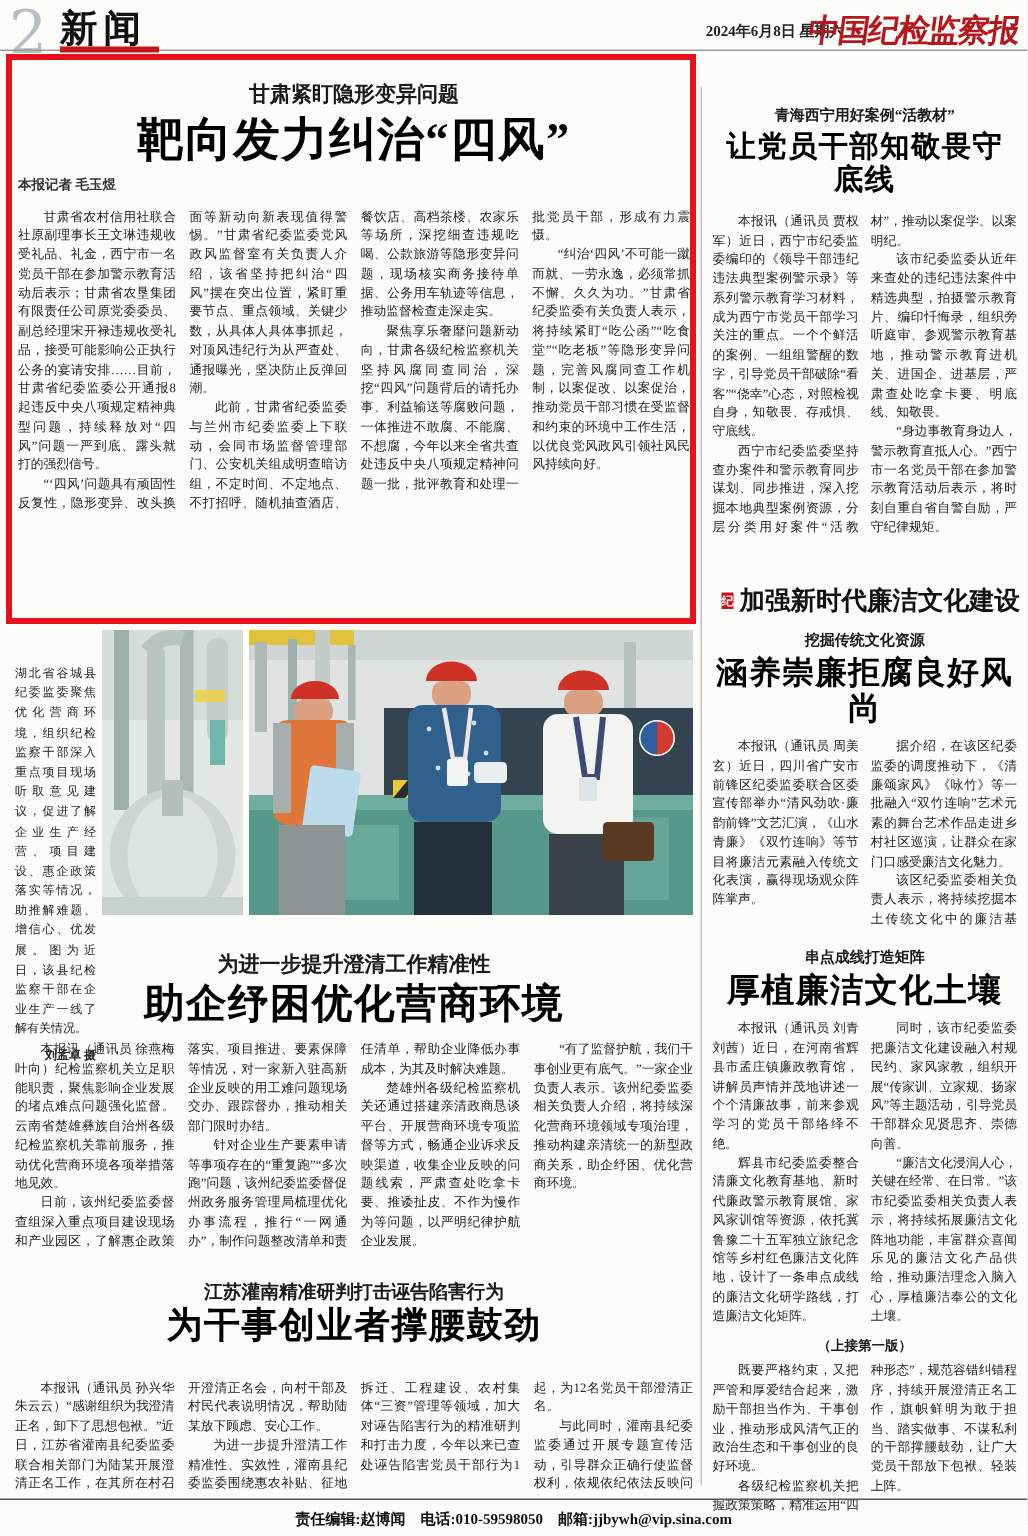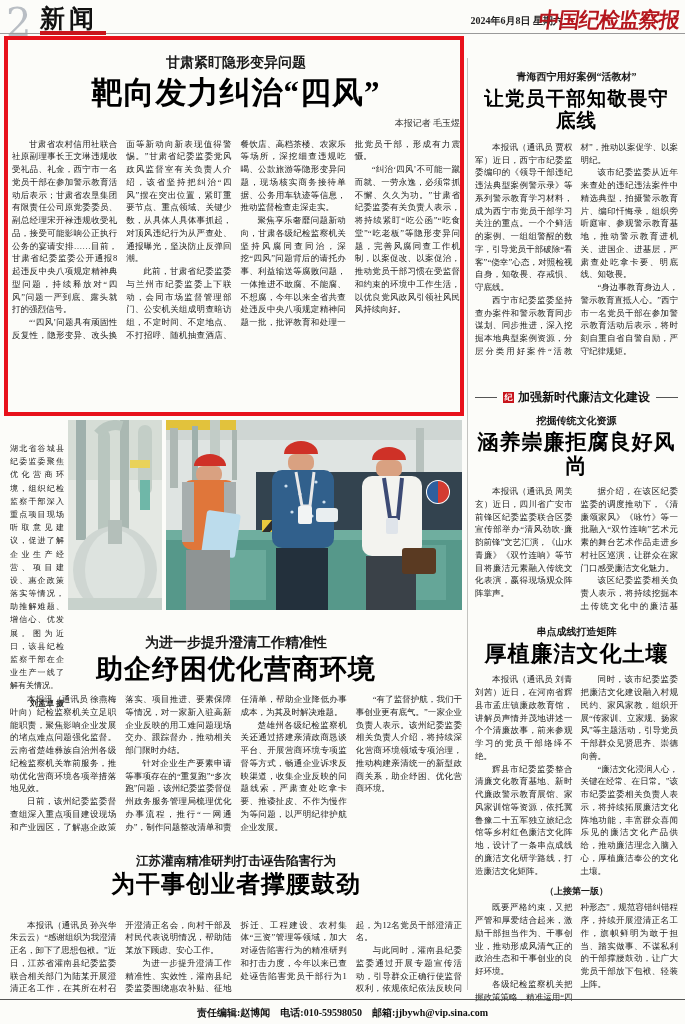--- a/index.html
+++ b/index.html
@@ -20,40 +20,40 @@
   .hdr-masthead { position:absolute; right:6px; top:6px; font-size:21px; font-weight:900;
     color:#b5171e; transform:skewX(-8deg); letter-spacing:-1px; white-space:nowrap; }
   
   .highlight-box { position:absolute; left:4px; top:36px; width:460px; height:380px;
     border:4px solid #e8111b; z-index:6; pointer-events:none; }
   
   .kicker { text-align:center; font-size:14px; font-weight:700; color:#1a1a1a; }
   .kicker-sm { text-align:center; font-size:10px; font-weight:700; color:#1a1a1a; }
   .headline { text-align:center; font-weight:900; color:#000; line-height:1.15;
     font-family:"Liberation Serif","DejaVu Serif",serif; letter-spacing:1px; }
-  .byline { text-align:right; font-size:9px; color:#333; font-weight:400; }
+  .byline { text-align:left; font-size:9px; color:#333; font-weight:700; }
   .cols { text-align:justify; font-size:8.5px; line-height:1.5; color:#222; overflow:hidden; }
   .cols p { text-indent:2em; margin:0; }
   .c4 { column-count:4; column-gap:9px; }
   .c2 { column-count:2; column-gap:8px; }
   
   .main-art { position:absolute; left:12px; top:54px; width:448px; }
   .main-art .headline { font-size:31px; margin:3px 0 6px; }
   .main-art .cols { height:282px; margin-top:8px; }
   
   .vdiv { position:absolute; left:467px; top:58px; height:932px; width:1px; background:#c3c3c0; }
   
   .right-col { position:absolute; left:475px; top:70px; width:203px; }
   .qh .headline { font-size:19.5px; margin:4px 0 8px; }
   .qh .cols { height:236px; }
   .banner { display:flex; align-items:center; margin:12px 0 8px; }
   .banner .line { flex:1; height:1px; background:#555; }
   .banner .b-icon { width:11px; height:11px; background:#c8151c; color:#fff; font-size:8px;
     line-height:11px; text-align:center; margin:0 4px 0 6px; font-weight:700; }
-  .banner .b-label { font-size:12px; font-weight:700; color:#111; margin-right:6px; white-space:nowrap; }
+  .banner .b-label { font-size:17px; font-weight:700; color:#111; margin-right:6px; white-space:nowrap; }
   .cult1 .headline { font-size:21px; margin:2px 0 7px; }
   .cult1 .cols { height:130px; }
   .cult2 { margin-top:10px; }
   .cult2 .headline { font-size:22px; margin:2px 0 7px; }
   .cult2 .cols { height:204px; }
   .cont { margin-top:8px; }
   .cont-label { text-align:center; font-size:9px; font-weight:700; margin-bottom:3px; }
   .cont .cols { height:106px; }
   
   .photo-band { position:absolute; left:10px; top:420px; width:452px; height:194px; display:flex; }

